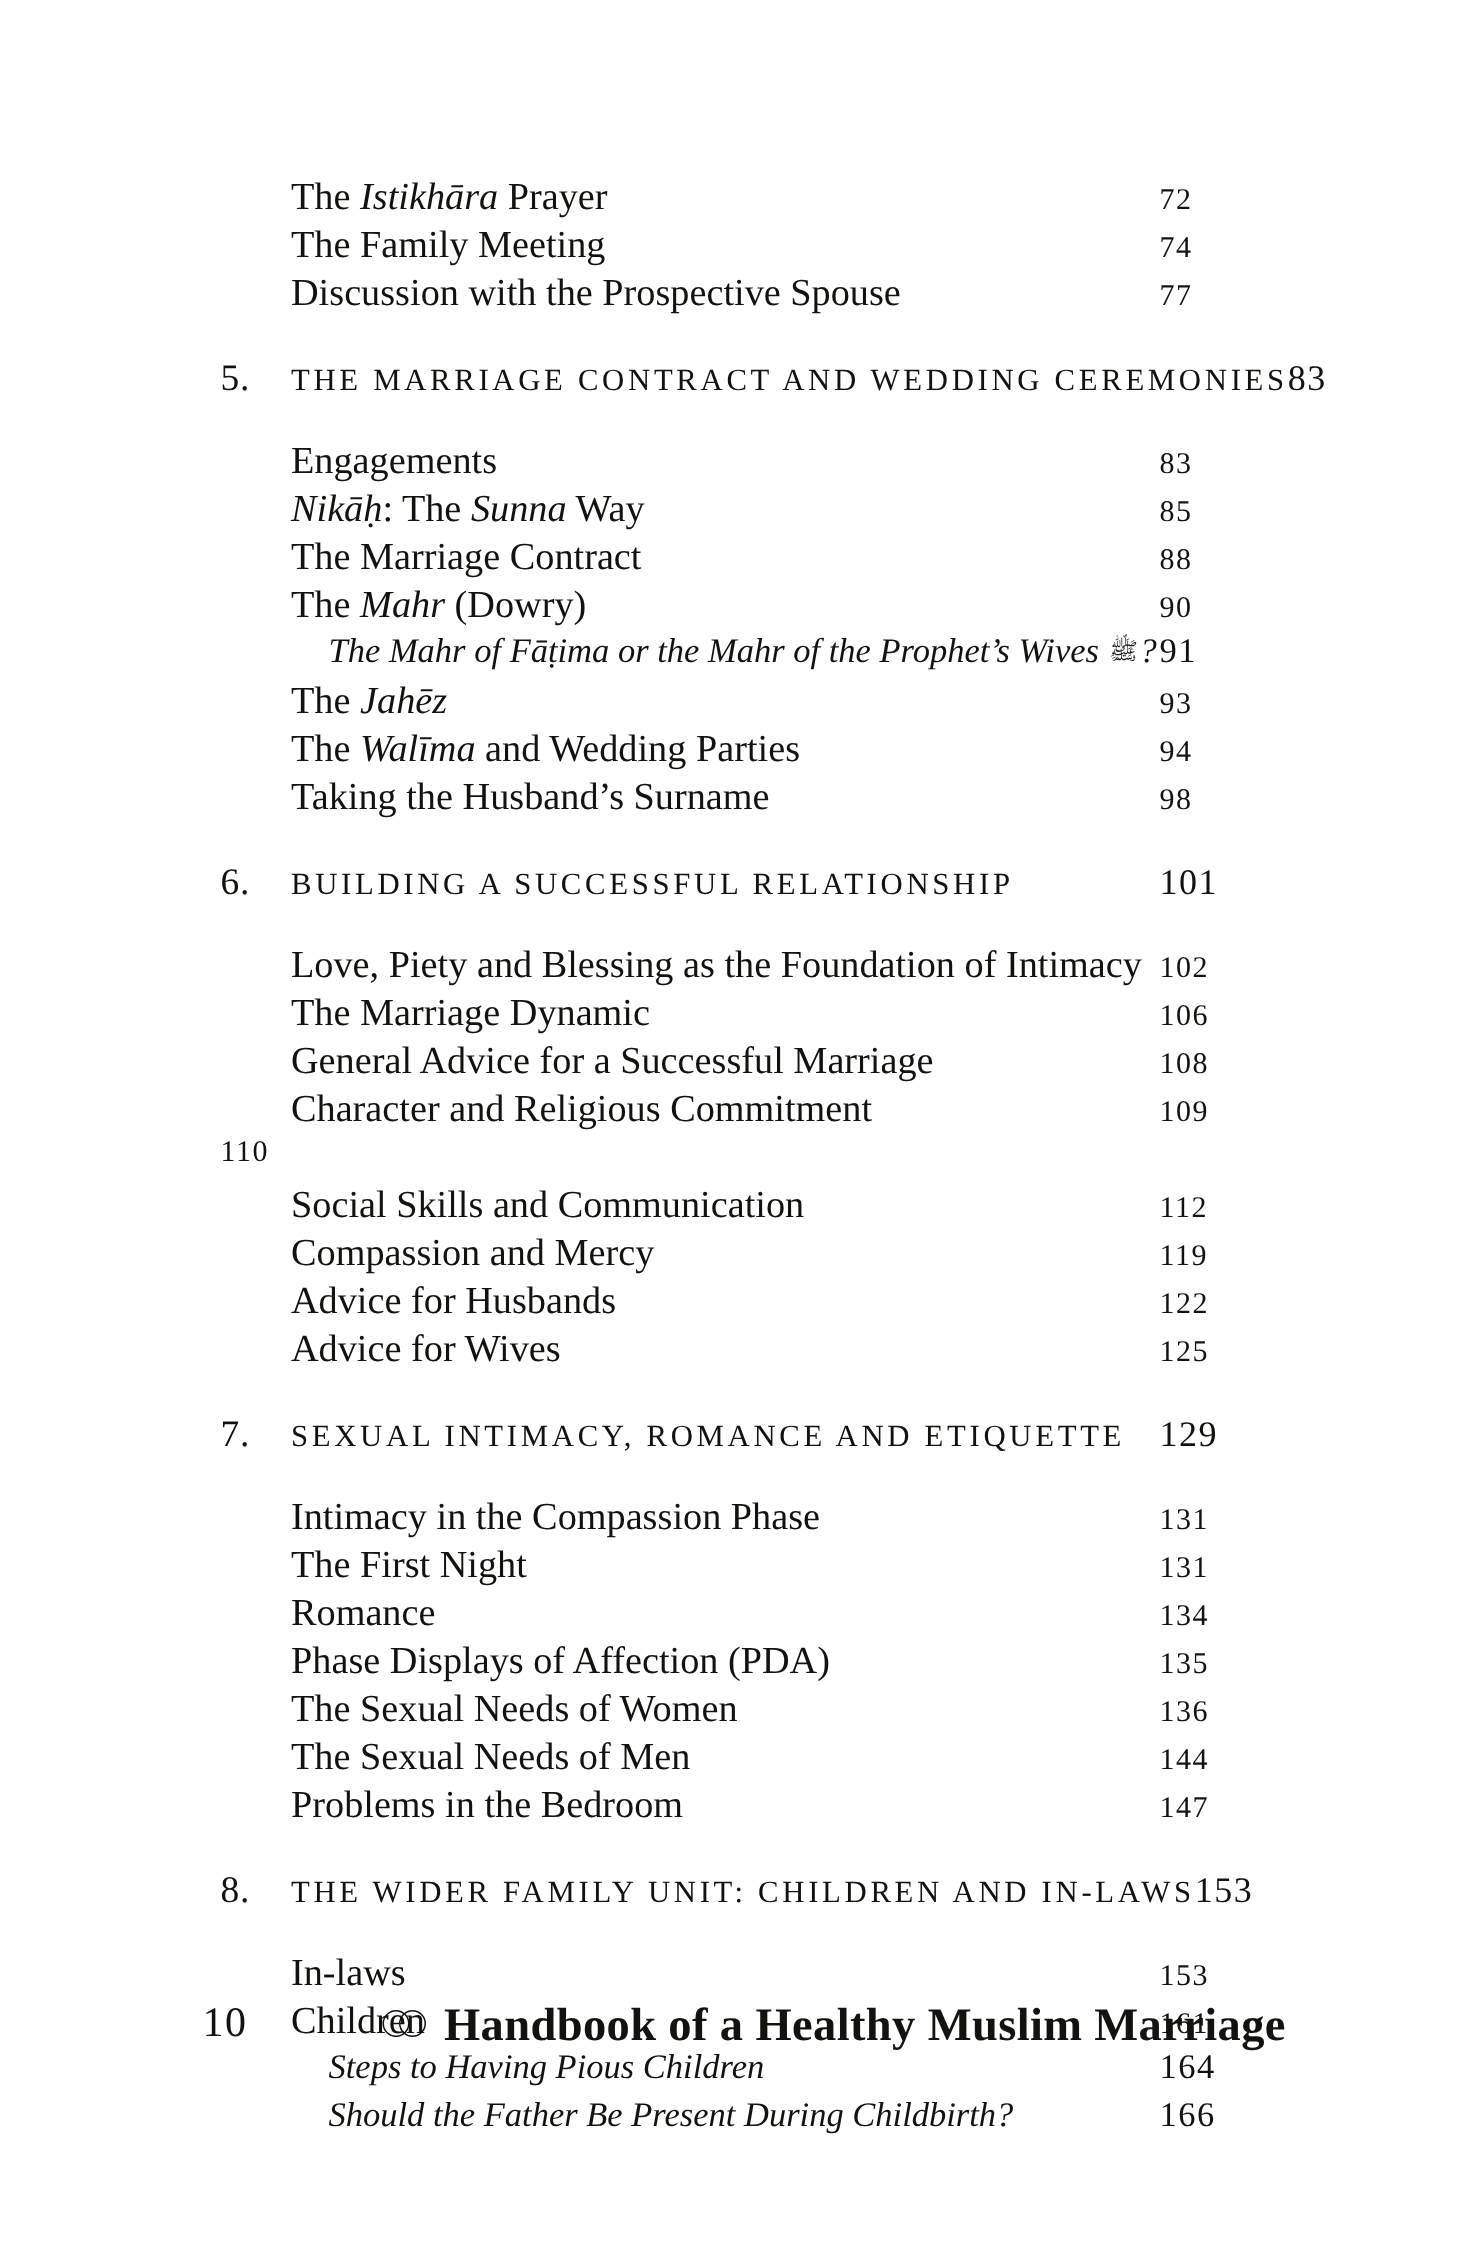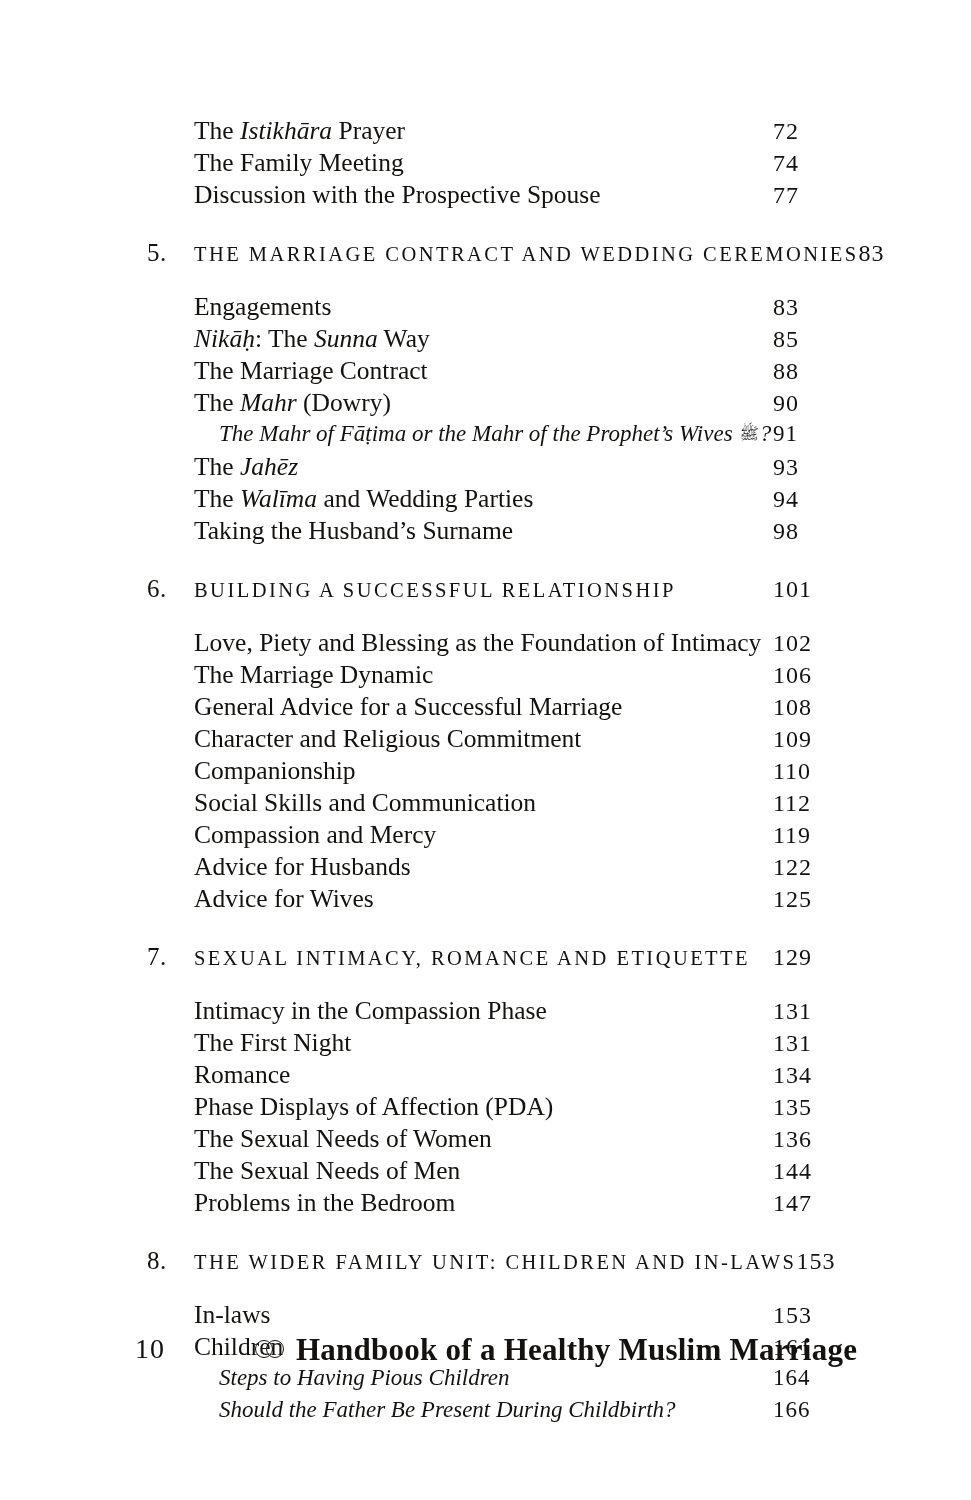--- a/index.html
+++ b/index.html
@@ -92,21 +92,21 @@
   .entry-row.sub .entry-label {
     padding-left: 72px;
     font-style: italic;
     font-size: 23px;
   }
 
   .entry-row .entry-page {
     flex: 0 0 60px;
     width: 60px;
     text-align: left;
-    font-size: 24px;
+    font-size: 20px;
     line-height: 1;
     letter-spacing: 1px;
     color: #14120f;
   }
 
   .entry-row.sub .entry-page { font-size: 23px; }
 
   
   .entries { margin-top: 10px; }
 
@@ -277,21 +277,20 @@
         </div>
         <div class="entry-row">
           <div class="entry-label">General Advice for a Successful Marriage</div>
           <div class="entry-page">108</div>
         </div>
         <div class="entry-row">
           <div class="entry-label">Character and Religious Commitment</div>
           <div class="entry-page">109</div>
         </div>
         <div class="entry-row">
-          <div class="entry-label">Companionship</div>
           <div class="entry-page">110</div>
         </div>
         <div class="entry-row">
           <div class="entry-label">Social Skills and Communication</div>
           <div class="entry-page">112</div>
         </div>
         <div class="entry-row">
           <div class="entry-label">Compassion and Mercy</div>
           <div class="entry-page">119</div>
         </div>

